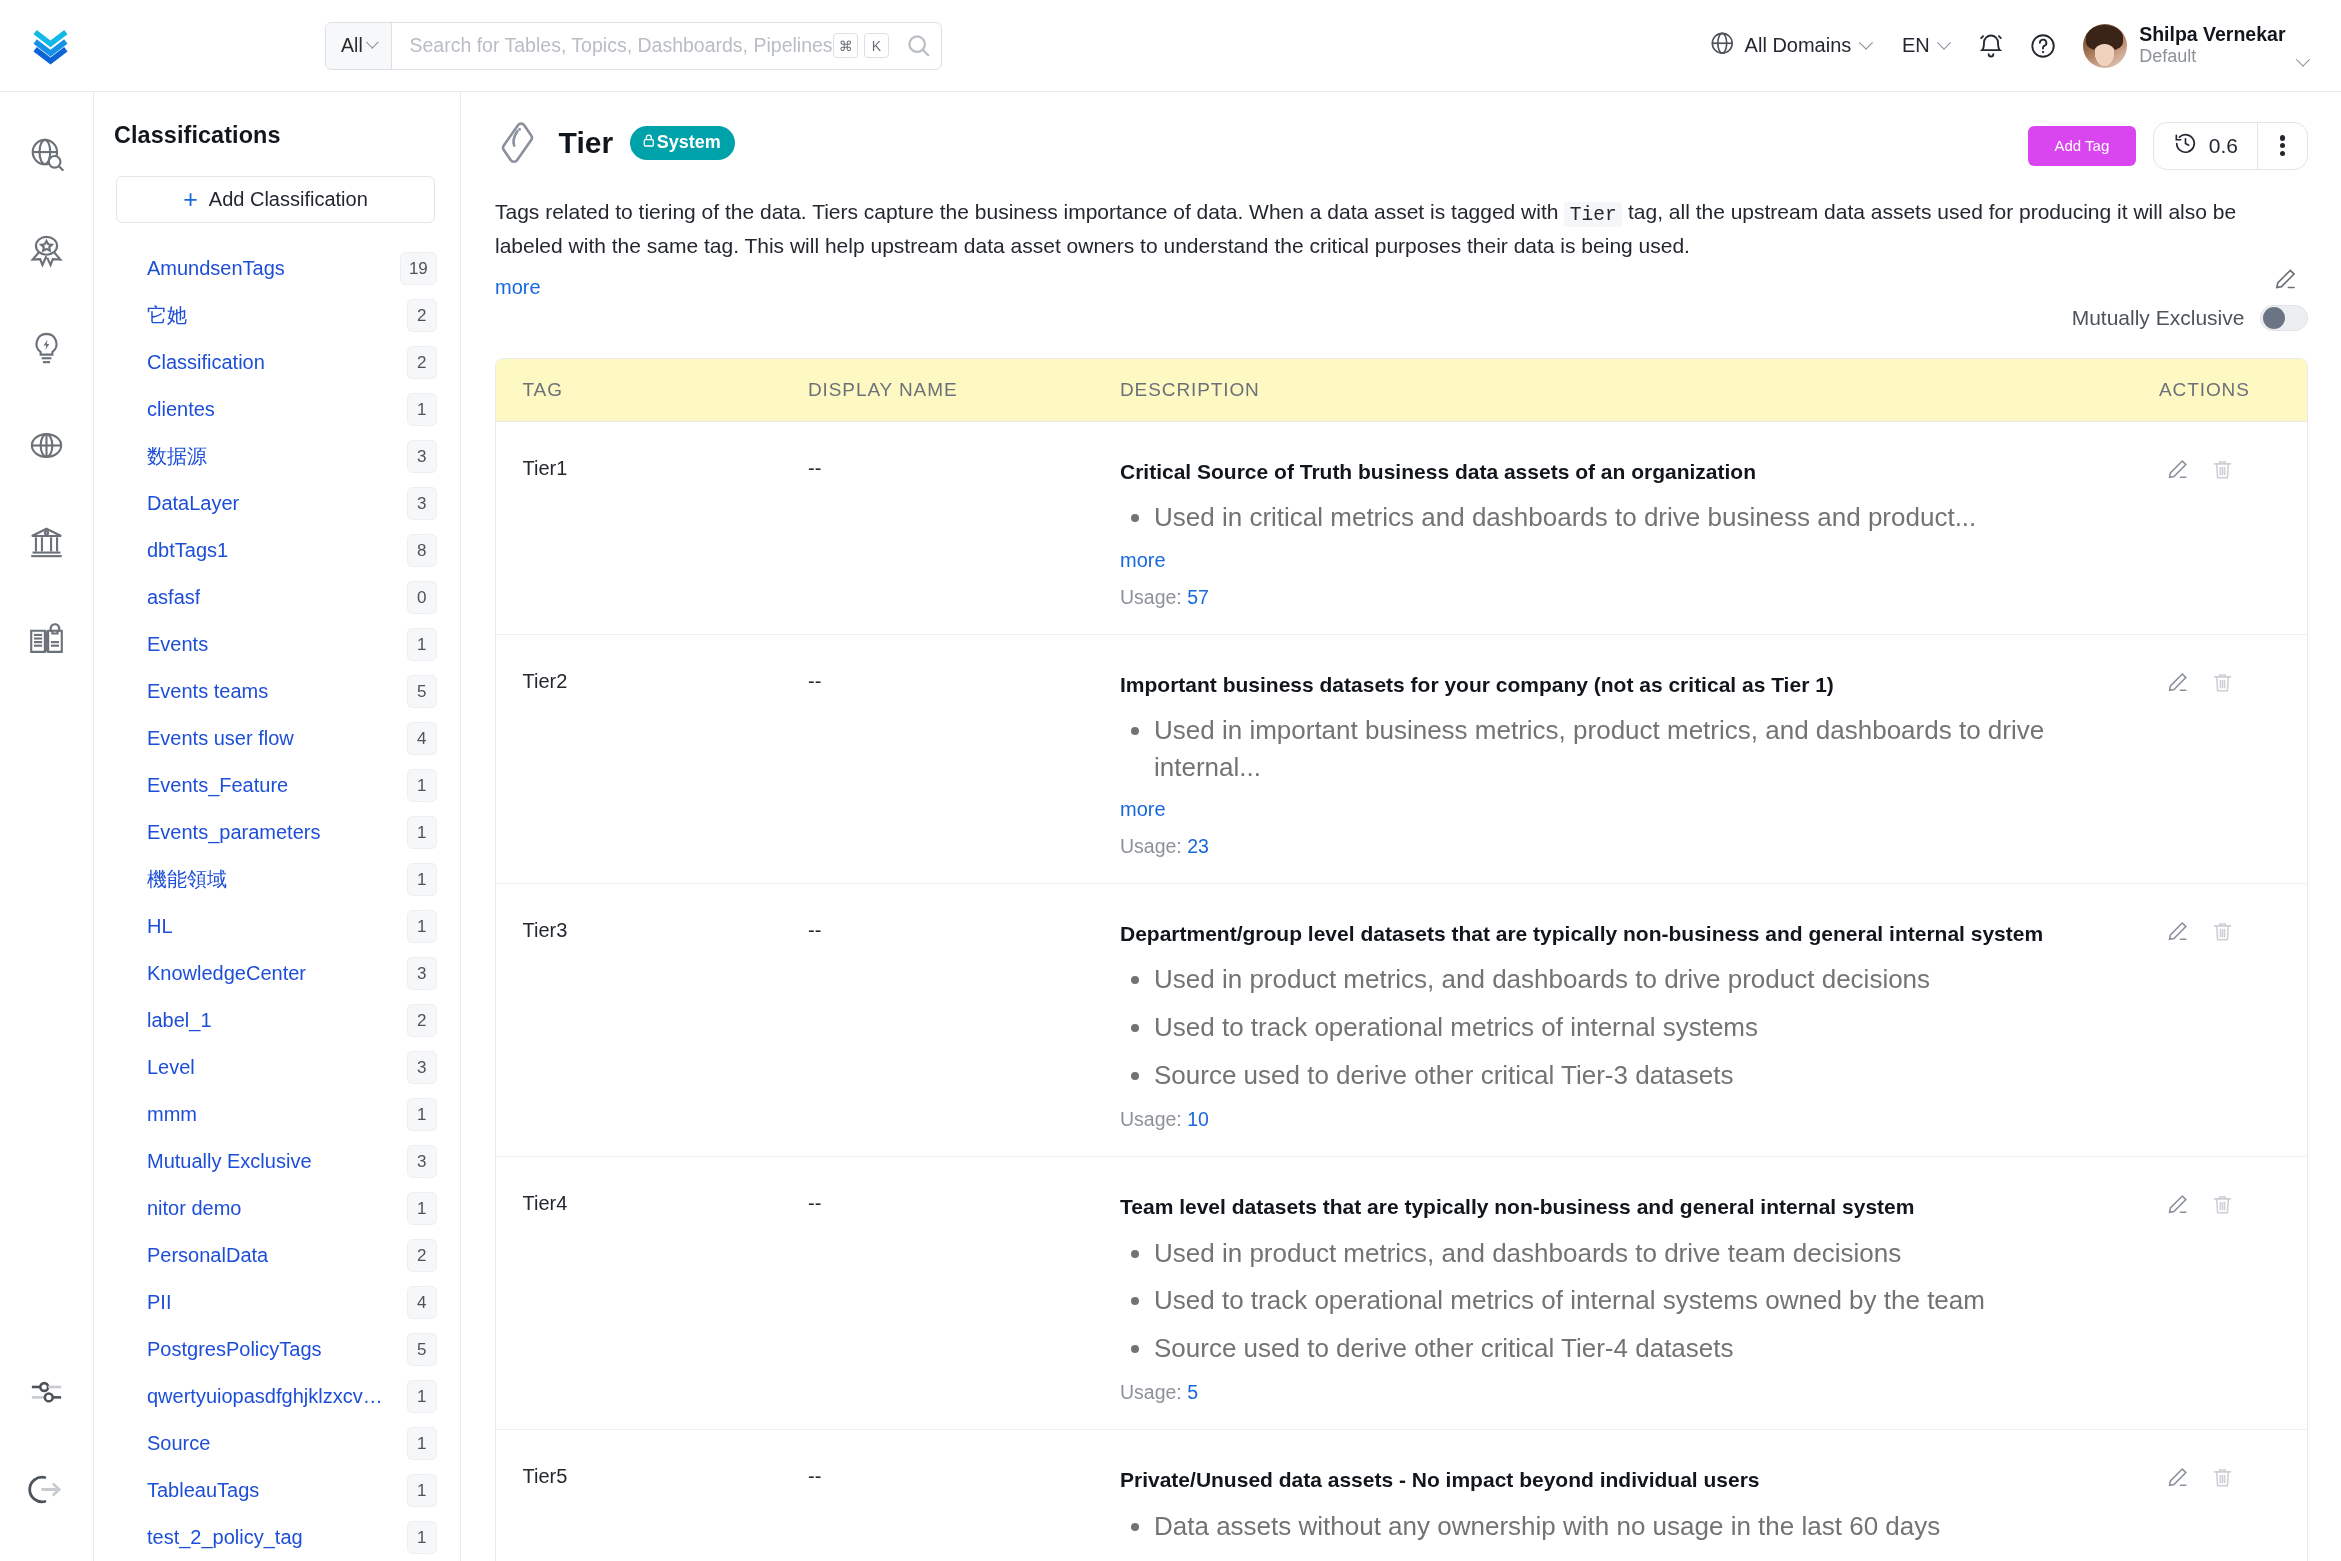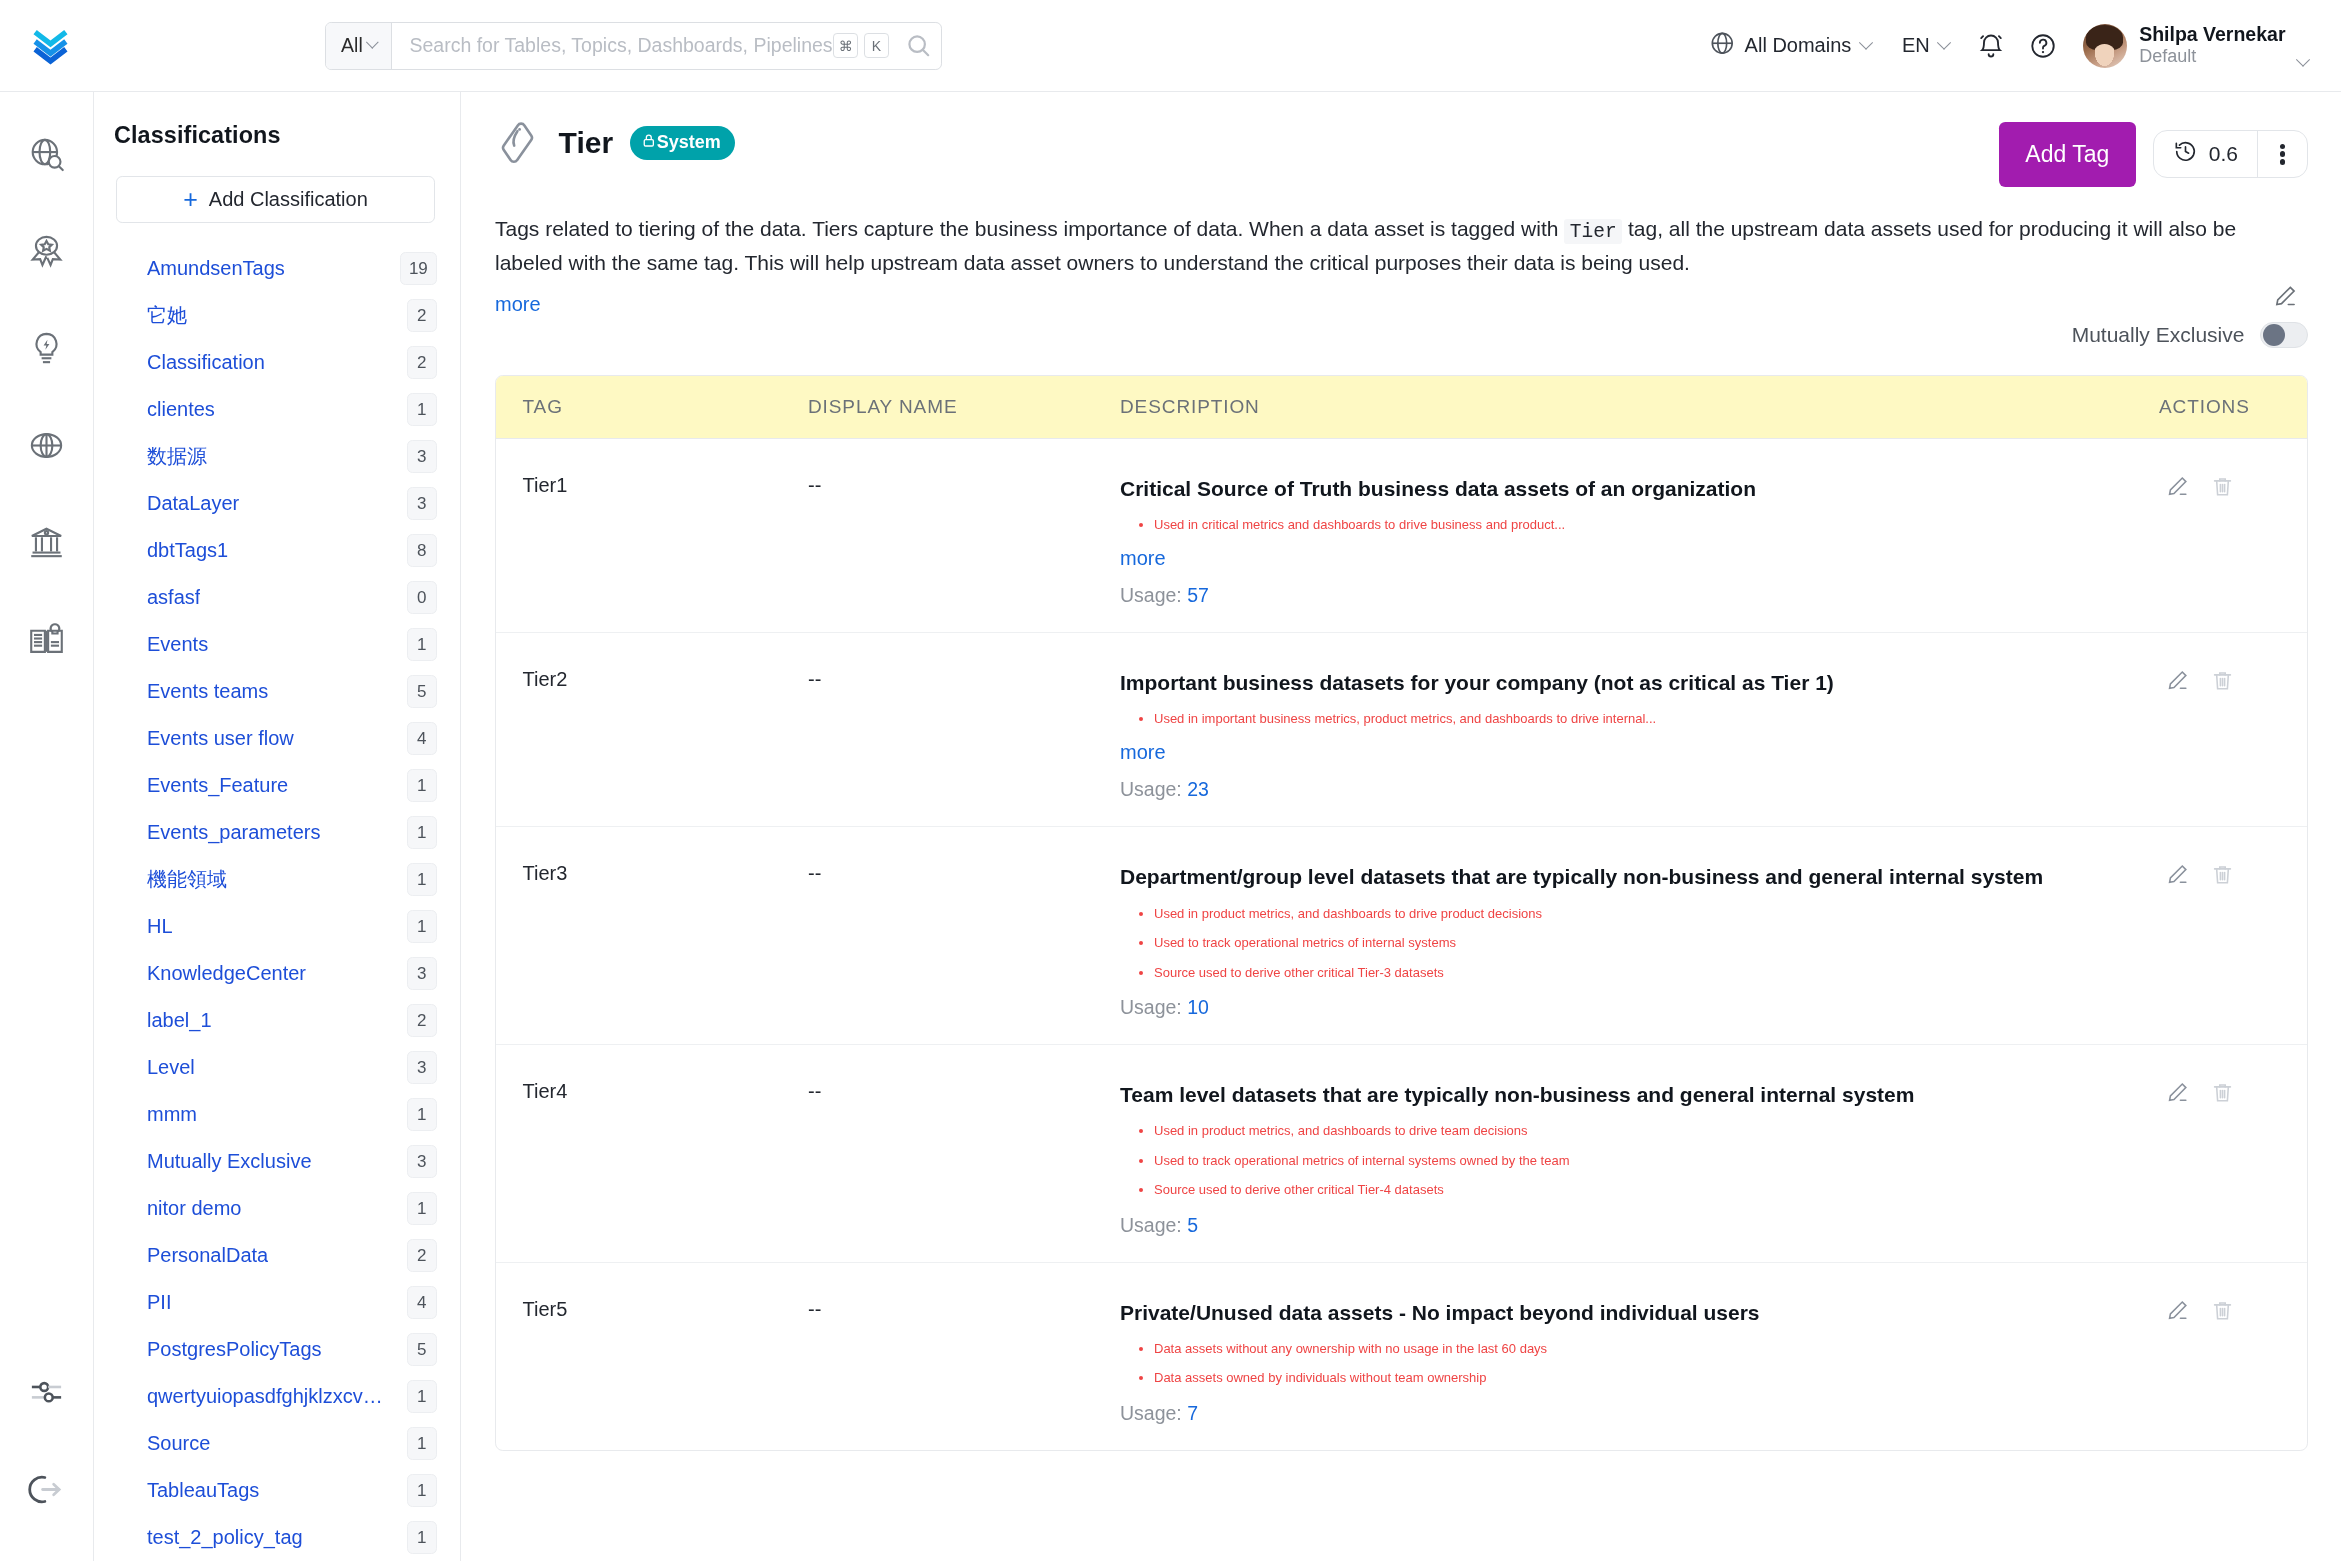--- a/index.html
+++ b/index.html
@@ -130,22 +130,22 @@
   .main-head { display: flex; align-items: flex-start; padding-top: 26.5px; }
   .tier-icon { width: 48px; height: 48px; margin-right: 15.6px; flex: none; }
   .tier-title { font-size: 30px; font-weight: bold; color: #11161d; margin-right: 17px; line-height: 48px; }
   .sys-badge {
     height: 34px; padding: 0 14px 0 11px; border-radius: 17px;
     background: #00a2aa; color: #fff; font-size: 18px; font-weight: bold;
     display: inline-flex; align-items: center; gap: 0; margin-top: 7px;
   }
   .head-right { margin-left: auto; display: flex; align-items: center; gap: 17px; padding-top: 3.1px; }
   .btn-primary {
-    background: #a21caf; color: #fff; border: 0; border-radius: 6.2px;
-    height: 65px; padding: 0 26.5px; font-size: 23px; cursor: pointer;
+    background: #d946ef; color: #fff; border: 0; border-radius: 6.2px;
+    height: 40px; padding: 0 26.5px; font-size: 15px; cursor: pointer;
     font-family: "Liberation Sans", sans-serif;
   }
   .version-group { display: flex; height: 48px; border: 0.8px solid #e2e5e9; border-radius: 14px; overflow: hidden; }
   .version-btn { display: flex; align-items: center; gap: 11px; padding: 0 19px; font-size: 21px; color: #23272f; cursor: pointer; }
   .kebab-btn { width: 50px; border-left: 0.8px solid #e2e5e9; display: flex; align-items: center; justify-content: center; cursor: pointer; }
   .dot { width: 5.5px; height: 5.5px; border-radius: 50%; background: #23272f; display: block; margin: 2.3px 0; }
 
   .desc { padding: 26.5px 0 0 0; max-width: 1803px; }
   .desc p { font-size: 21px; line-height: 1.52; color: #23272f; }
   .desc p + p { margin-top: 22px; }
@@ -177,21 +177,21 @@
   th.c-dn { width: 312px; }
   th.c-desc { width: auto; }
   th.c-act { width: 148px; text-align: left !important; }
   table.tags tbody td { border-bottom: 0.8px solid #eef0f2; vertical-align: top; padding-top: 35px; padding-bottom: 25px; }
   table.tags tbody tr:last-child td { border-bottom: 0; }
   td.c-tag { padding-left: 26.5px; font-size: 20px; color: #23272f; }
   td.c-dn { font-size: 20px; color: #23272f; }
   td.c-desc { padding-right: 23.4px; }
   .d-title { font-size: 21px; font-weight: bold; color: #11161d; line-height: 1.42; }
   ul.d-list { margin: 12.5px 0 0 0; padding-left: 34px; }
-  ul.d-list li { font-size: 13px; color: #ef4444; line-height: 1.42; margin-bottom: 11px; list-style: disc; }
+  ul.d-list li { font-size: 26px; color: #737373; line-height: 1.42; margin-bottom: 11px; list-style: disc; }
   .d-more { color: #1668dc; font-size: 20px; cursor: pointer; display: block; margin-top: 12.5px; }
   .usage { font-size: 19.5px; color: #8d929a; margin-top: 14px; }
   .usage b { color: #1668dc; font-weight: normal; }
   td.c-act { padding-left: 6.2px; }
   .act-icons { display: flex; gap: 20px; align-items: flex-start; }
   .act-btn { cursor: pointer; }
 </style>
 </head>
 <body>
 

